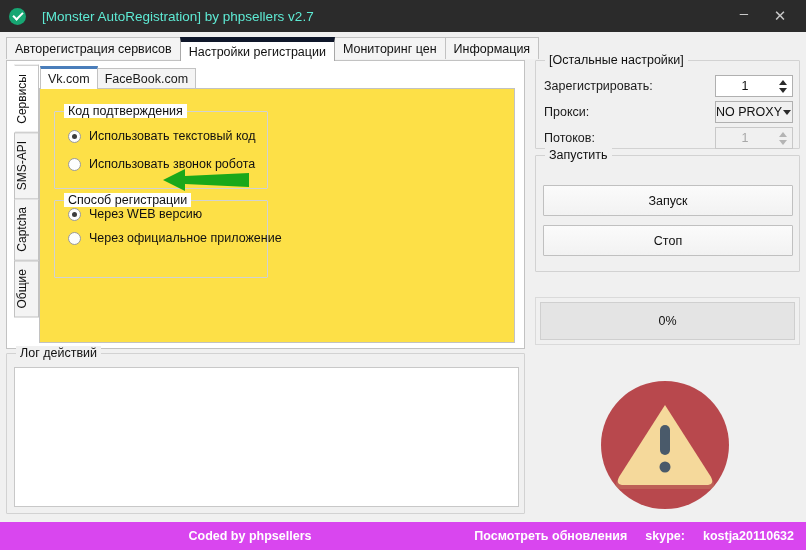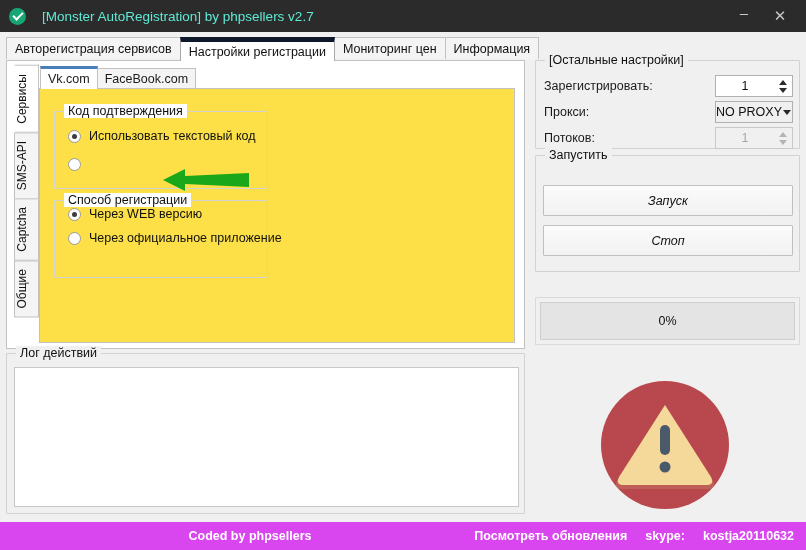--- a/index.html
+++ b/index.html
@@ -285,21 +285,21 @@
     position: absolute; left: 535px; top: 155px;
     width: 265px; height: 117px;
   }
   .btn {
     position: absolute; left: 7px;
     width: 250px; height: 31px;
     background: linear-gradient(#fbfbfb, #f2f2f2);
     border: 1px solid #c0c0c0;
     border-radius: 1px;
     display: flex; align-items: center; justify-content: center;
-    font-size: 12.5px; color: #101010; font-style: italic;
+    font-size: 12.5px; color: #101010;
   }
   .progress {
     position: absolute; left: 535px; top: 297px;
     width: 265px; height: 48px;
     background: #f0f0f0;
     border: 1px solid #dadada;
     padding: 4px;
   }
   .progress-inner {
     width: 100%; height: 100%;
@@ -375,20 +375,21 @@
       <div class="inner-page">
 
         <div class="gbox" style="left:14px; top:22px; width:214px; height:78px;">
           <div class="gbox-title">Код подтверждения</div>
           <div class="radio-row" style="margin-top:13px;">
             <span class="radio checked"></span>
             <span class="radio-label">Использовать текстовый код</span>
           </div>
           <div class="radio-row" style="margin-top:6px;">
             <span class="radio"></span>
+            <span class="radio-label">Использовать звонок робота</span>
           </div>
         </div>
 
         <div class="gbox" style="left:14px; top:111px; width:214px; height:78px;">
           <div class="gbox-title">Способ регистрации</div>
           <div class="radio-row" style="margin-top:2px;">
             <span class="radio checked"></span>
             <span class="radio-label">Через WEB версию</span>
           </div>
           <div class="radio-row" style="margin-top:2px;">

